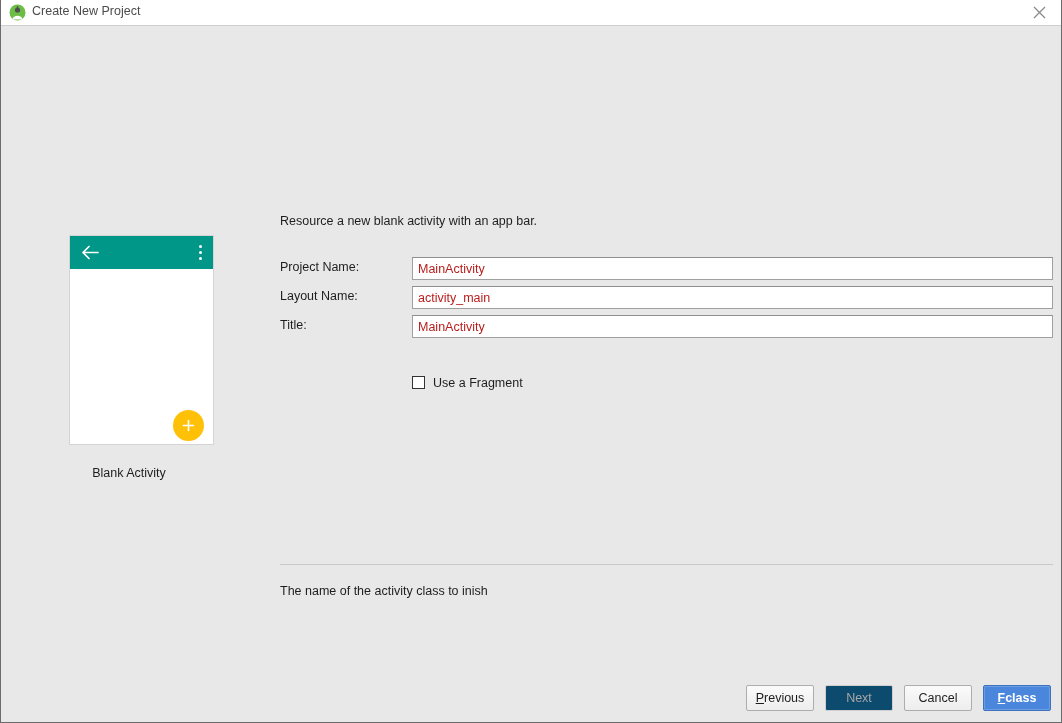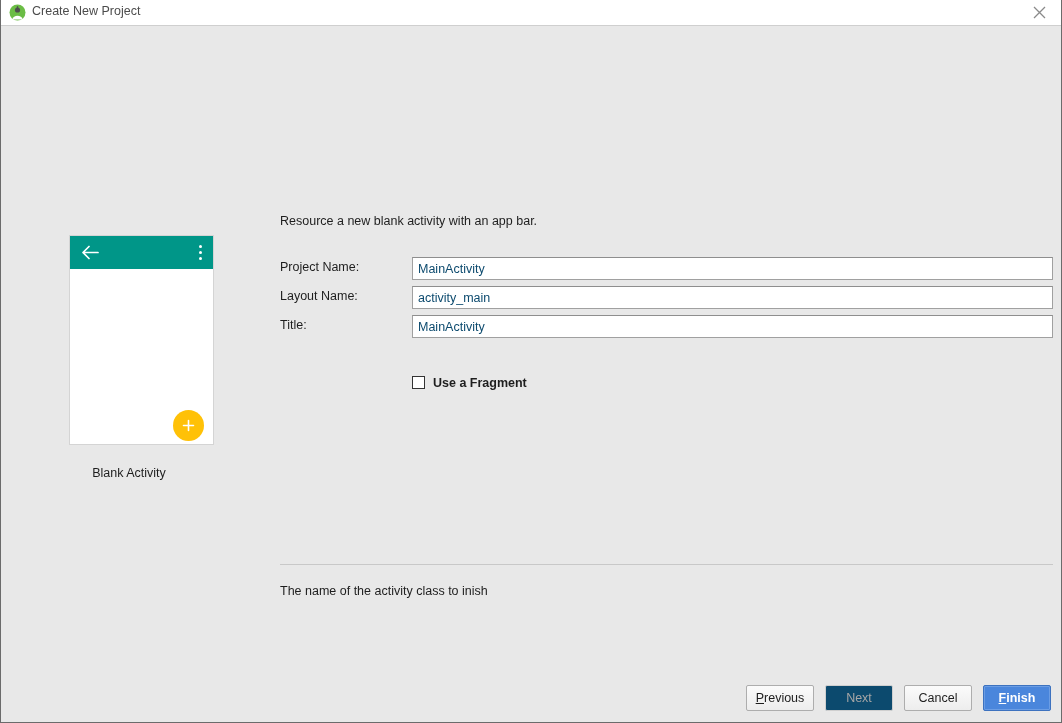--- a/index.html
+++ b/index.html
@@ -178,37 +178,36 @@
     left: 132px;
     top: 0;
     width: 641px;
     height: 23px;
     box-sizing: border-box;
     background: #ffffff;
     border: 1px solid #a0a0a0;
     border-top-color: #8e8e8e;
     font-family: "Liberation Sans", sans-serif;
     font-size: 12.5px;
-    color: #0c4a6e;
+    color: #b91c1c;
     padding: 0 5px;
     outline: none;
   }
 
   #row-activity-name { top: 129px; }
   #row-layout-name  { top: 158px; }
   #row-title        { top: 187px; }
   #row-menu-name    { top: 216px; }
 
   #fragment-row {
     position: absolute;
     left: 411px;
     top: 248px;
     display: flex;
     align-items: flex-start;
-    font-weight: bold;
   }
   #fragment-checkbox {
     width: 13px; height: 13px;
     box-sizing: border-box;
     background: #ffffff;
     border: 1px solid #333333;
     cursor: pointer;
   }
   #fragment-label {
     margin-left: 8px;
@@ -354,18 +353,18 @@
           <span>revious</span>
         </button>
       <button class="dlg-button disabled">
           <span>Next</span>
         </button>
       <button class="dlg-button">
           <span>Cancel</span>
         </button>
       <button class="dlg-button primary">
           <span class="mnemonic">F</span>
-          <span>inish</span>
+          <span>class</span>
         </button>
     </div>
 
   </div>
 </div>
 
 </body></html>

